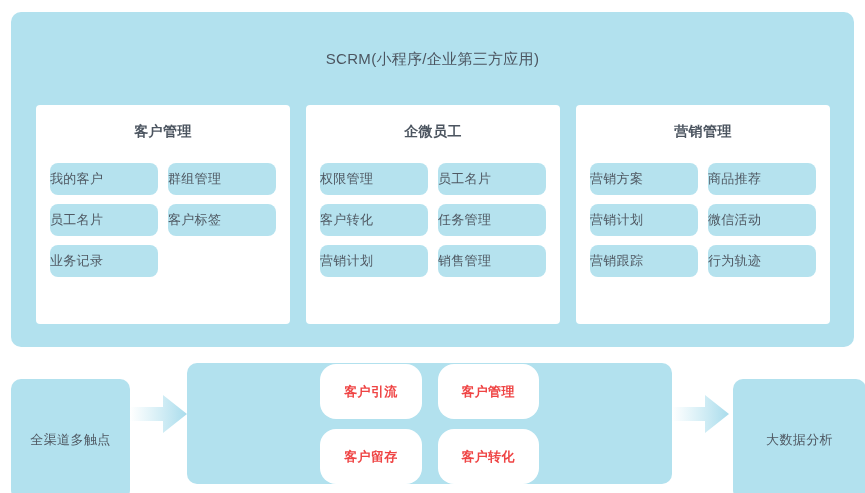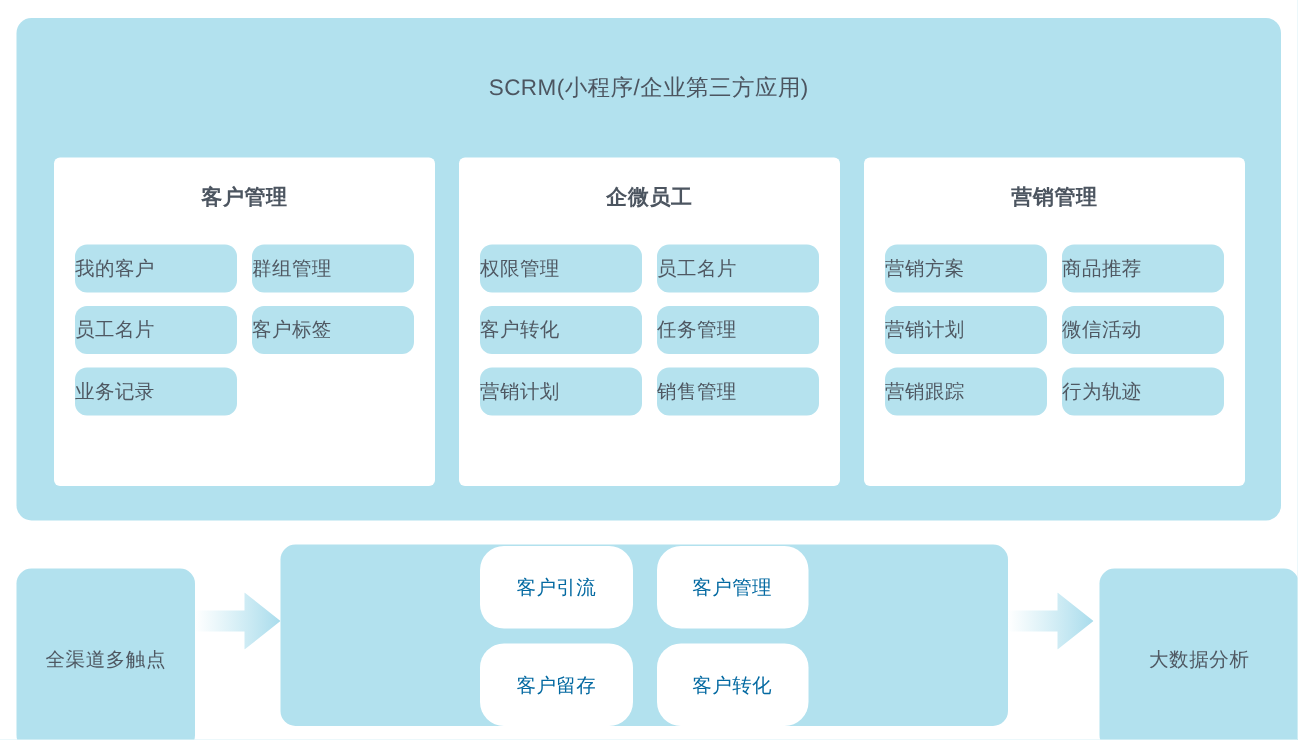--- a/index.html
+++ b/index.html
@@ -132,23 +132,24 @@
     gap: 16px;
     justify-content: center;
   }
   .mid-pill {
     background: #ffffff;
     border-radius: 16px;
     height: 31px;
     line-height: 31px;
     padding: 12px 24px;
     font-size: 13px;
-    color: #0369a1;
+    color: #ef4444;
     letter-spacing: .3px;
     white-space: nowrap;
+    font-weight: bold;
   }
 
   .arrow {
     position: absolute;
     top: 32px;
     width: 57px;
     height: 38px;
   }
   .arrow.a1 { left: 119px; }
   .arrow.a2 { left: 661px; }

